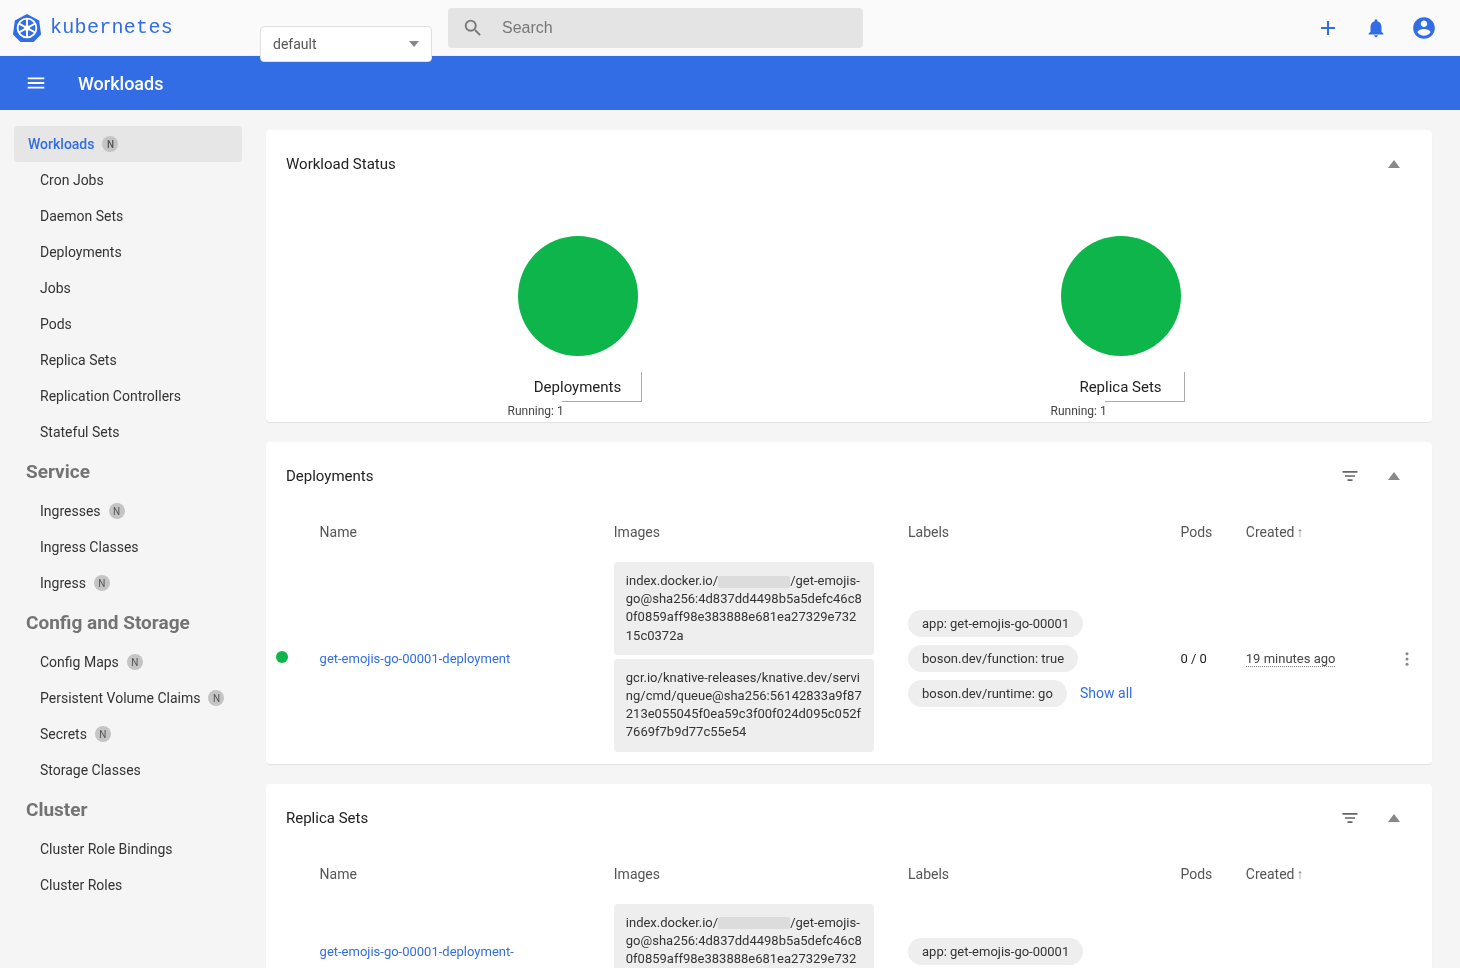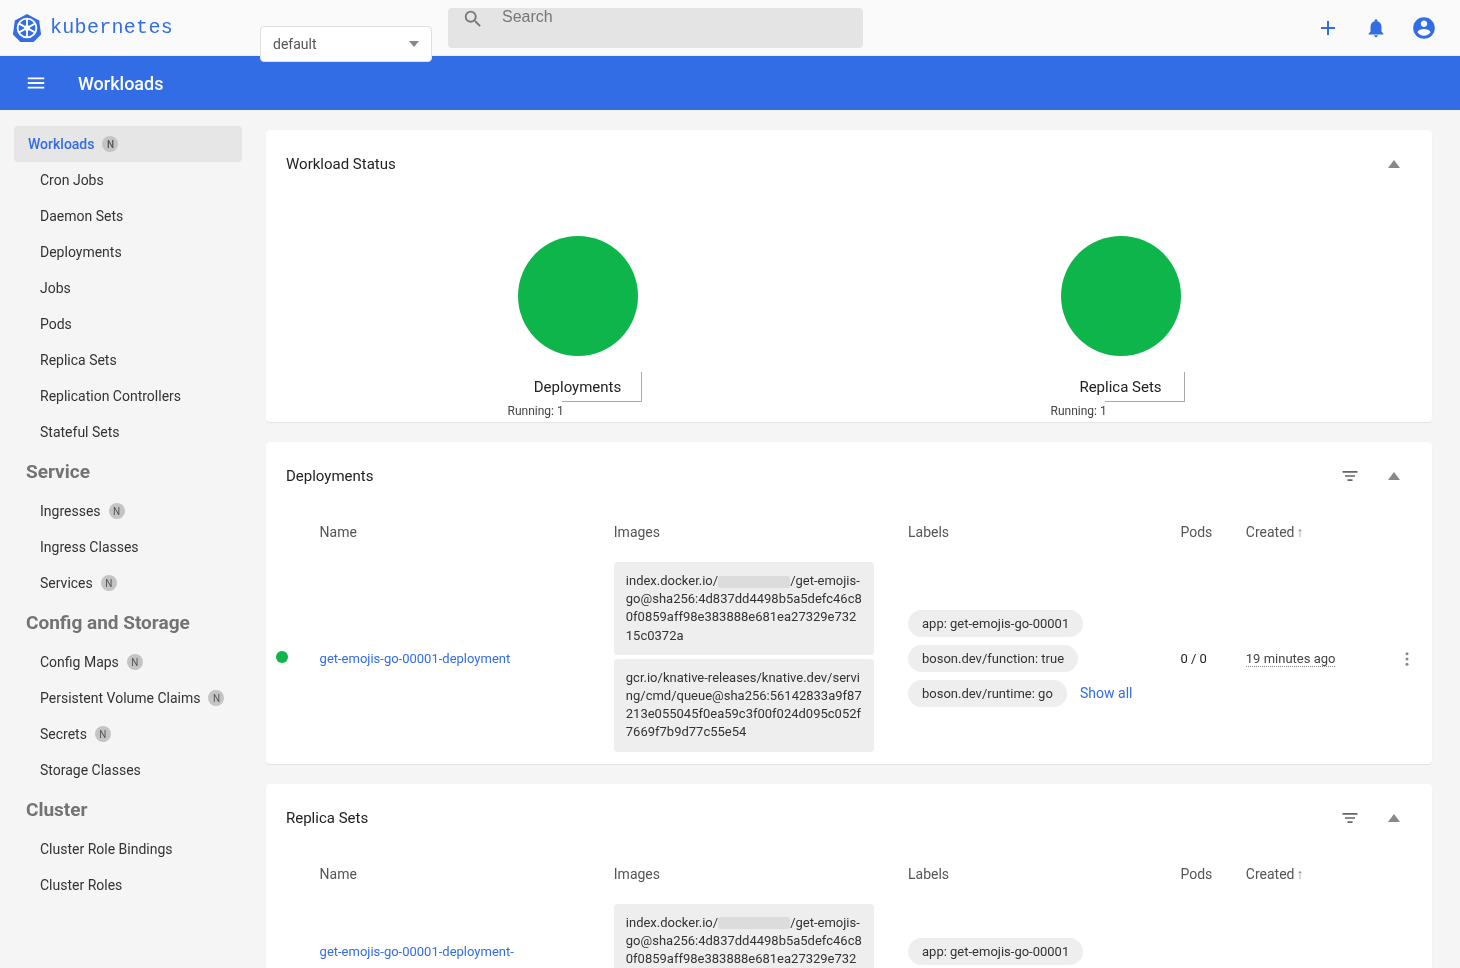--- a/index.html
+++ b/index.html
@@ -52,21 +52,21 @@
   cursor: pointer;
   margin-right: 16px;
   margin-top: 33px;
 }
 .search {
   flex: 0 0 415px;
   height: 40px;
   background: #e4e4e4;
   border-radius: 4px;
   display: flex;
-  align-items: flex-start;
+  align-items: center;
   padding: 0 14px;
   gap: 18px;
 }
 .search input {
   background: transparent;
   border: none;
   outline: none;
   font-size: 16px;
   color: #555;
   width: 100%;
@@ -340,21 +340,21 @@
     <div class="nav-heading">Service</div>
     <div id="service-sub">
         <div class="nav-item">
           <span>Ingresses</span>
           <span class="badge-n">N</span>
         </div>
         <div class="nav-item">
           <span>Ingress Classes</span>
         </div>
         <div class="nav-item">
-          <span>Services</span>
+          <span>Ingress</span>
           <span class="badge-n">N</span>
         </div>
       </div>
 
     <div class="nav-heading">Config and Storage</div>
     <div id="config-sub">
         <div class="nav-item">
           <span>Config Maps</span>
           <span class="badge-n">N</span>
         </div>

